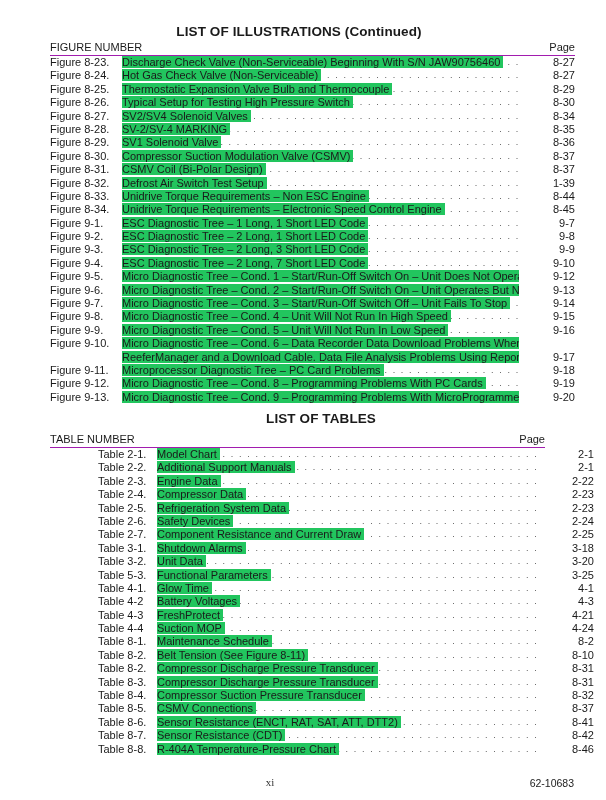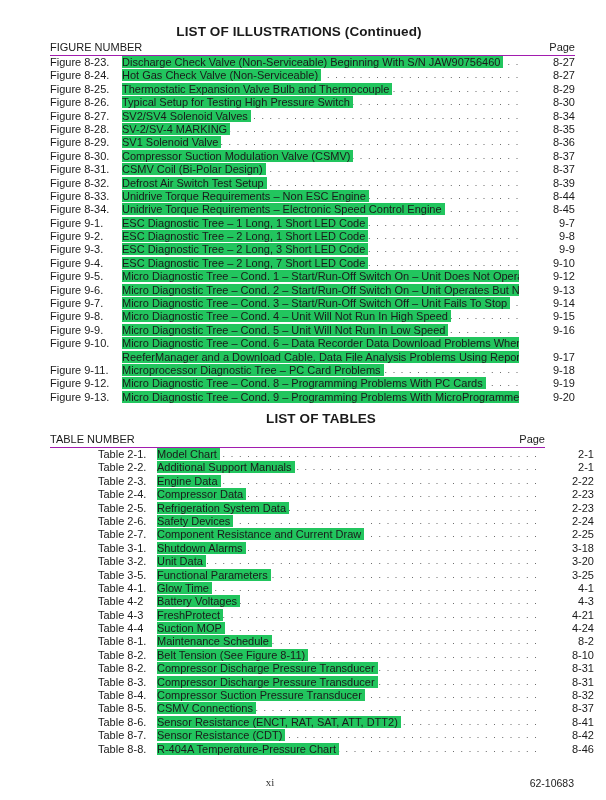--- a/index.html
+++ b/index.html
@@ -116,21 +116,21 @@
       <span class="num">Figure 8-31.</span>
       <div class="text">
         <div class="text-inner"><span class="dots"> . . . . . . . . . . . . . . . . . . . . . . . . . . . . . . . . . . . . . . . . . . . . . . . . . . . . . . . . . . . . . . . . . . . . . . . . . . . . . . . . . . . . . . .</span><span class="label">CSMV Coil (Bi-Polar Design)</span></div>
         <span class="page">8-37</span>
       </div>
     </div>
     <div class="row">
       <span class="num">Figure 8-32.</span>
       <div class="text">
         <div class="text-inner"><span class="dots"> . . . . . . . . . . . . . . . . . . . . . . . . . . . . . . . . . . . . . . . . . . . . . . . . . . . . . . . . . . . . . . . . . . . . . . . . . . . . . . . . . . . . . . .</span><span class="label">Defrost Air Switch Test Setup</span></div>
-        <span class="page">8-39</span>
+        <span class="page">1-39</span>
       </div>
     </div>
     <div class="row">
       <span class="num">Figure 8-33.</span>
       <div class="text">
         <div class="text-inner"><span class="dots"> . . . . . . . . . . . . . . . . . . . . . . . . . . . . . . . . . . . . . . . . . . . . . . . . . . . . . . . . . . . . . . . . . . . . . . . . . . . . . . . . . . . . . . .</span><span class="label">Unidrive Torque Requirements – Non ESC Engine</span></div>
         <span class="page">8-44</span>
       </div>
     </div>
     <div class="row">
@@ -299,21 +299,21 @@
       </div>
     </div>
     <div class="row">
       <span class="num">Table 3-2.</span>
       <div class="text">
         <div class="text-inner"><span class="dots"> . . . . . . . . . . . . . . . . . . . . . . . . . . . . . . . . . . . . . . . . . . . . . . . . . . . . . . . . . . . . . . . . . . . . . . . . . . . . . . . . . . . . . . .</span><span class="label">Unit Data</span></div>
         <span class="page">3-20</span>
       </div>
     </div>
     <div class="row">
-      <span class="num">Table 3-5.</span>
+      <span class="num">Table 5-3.</span>
       <div class="text">
         <div class="text-inner"><span class="dots"> . . . . . . . . . . . . . . . . . . . . . . . . . . . . . . . . . . . . . . . . . . . . . . . . . . . . . . . . . . . . . . . . . . . . . . . . . . . . . . . . . . . . . . .</span><span class="label">Functional Parameters</span></div>
         <span class="page">3-25</span>
       </div>
     </div>
     <div class="row">
       <span class="num">Table 4-1.</span>
       <div class="text">
         <div class="text-inner"><span class="dots"> . . . . . . . . . . . . . . . . . . . . . . . . . . . . . . . . . . . . . . . . . . . . . . . . . . . . . . . . . . . . . . . . . . . . . . . . . . . . . . . . . . . . . . .</span><span class="label">Glow Time</span></div>
         <span class="page">4-1</span>

